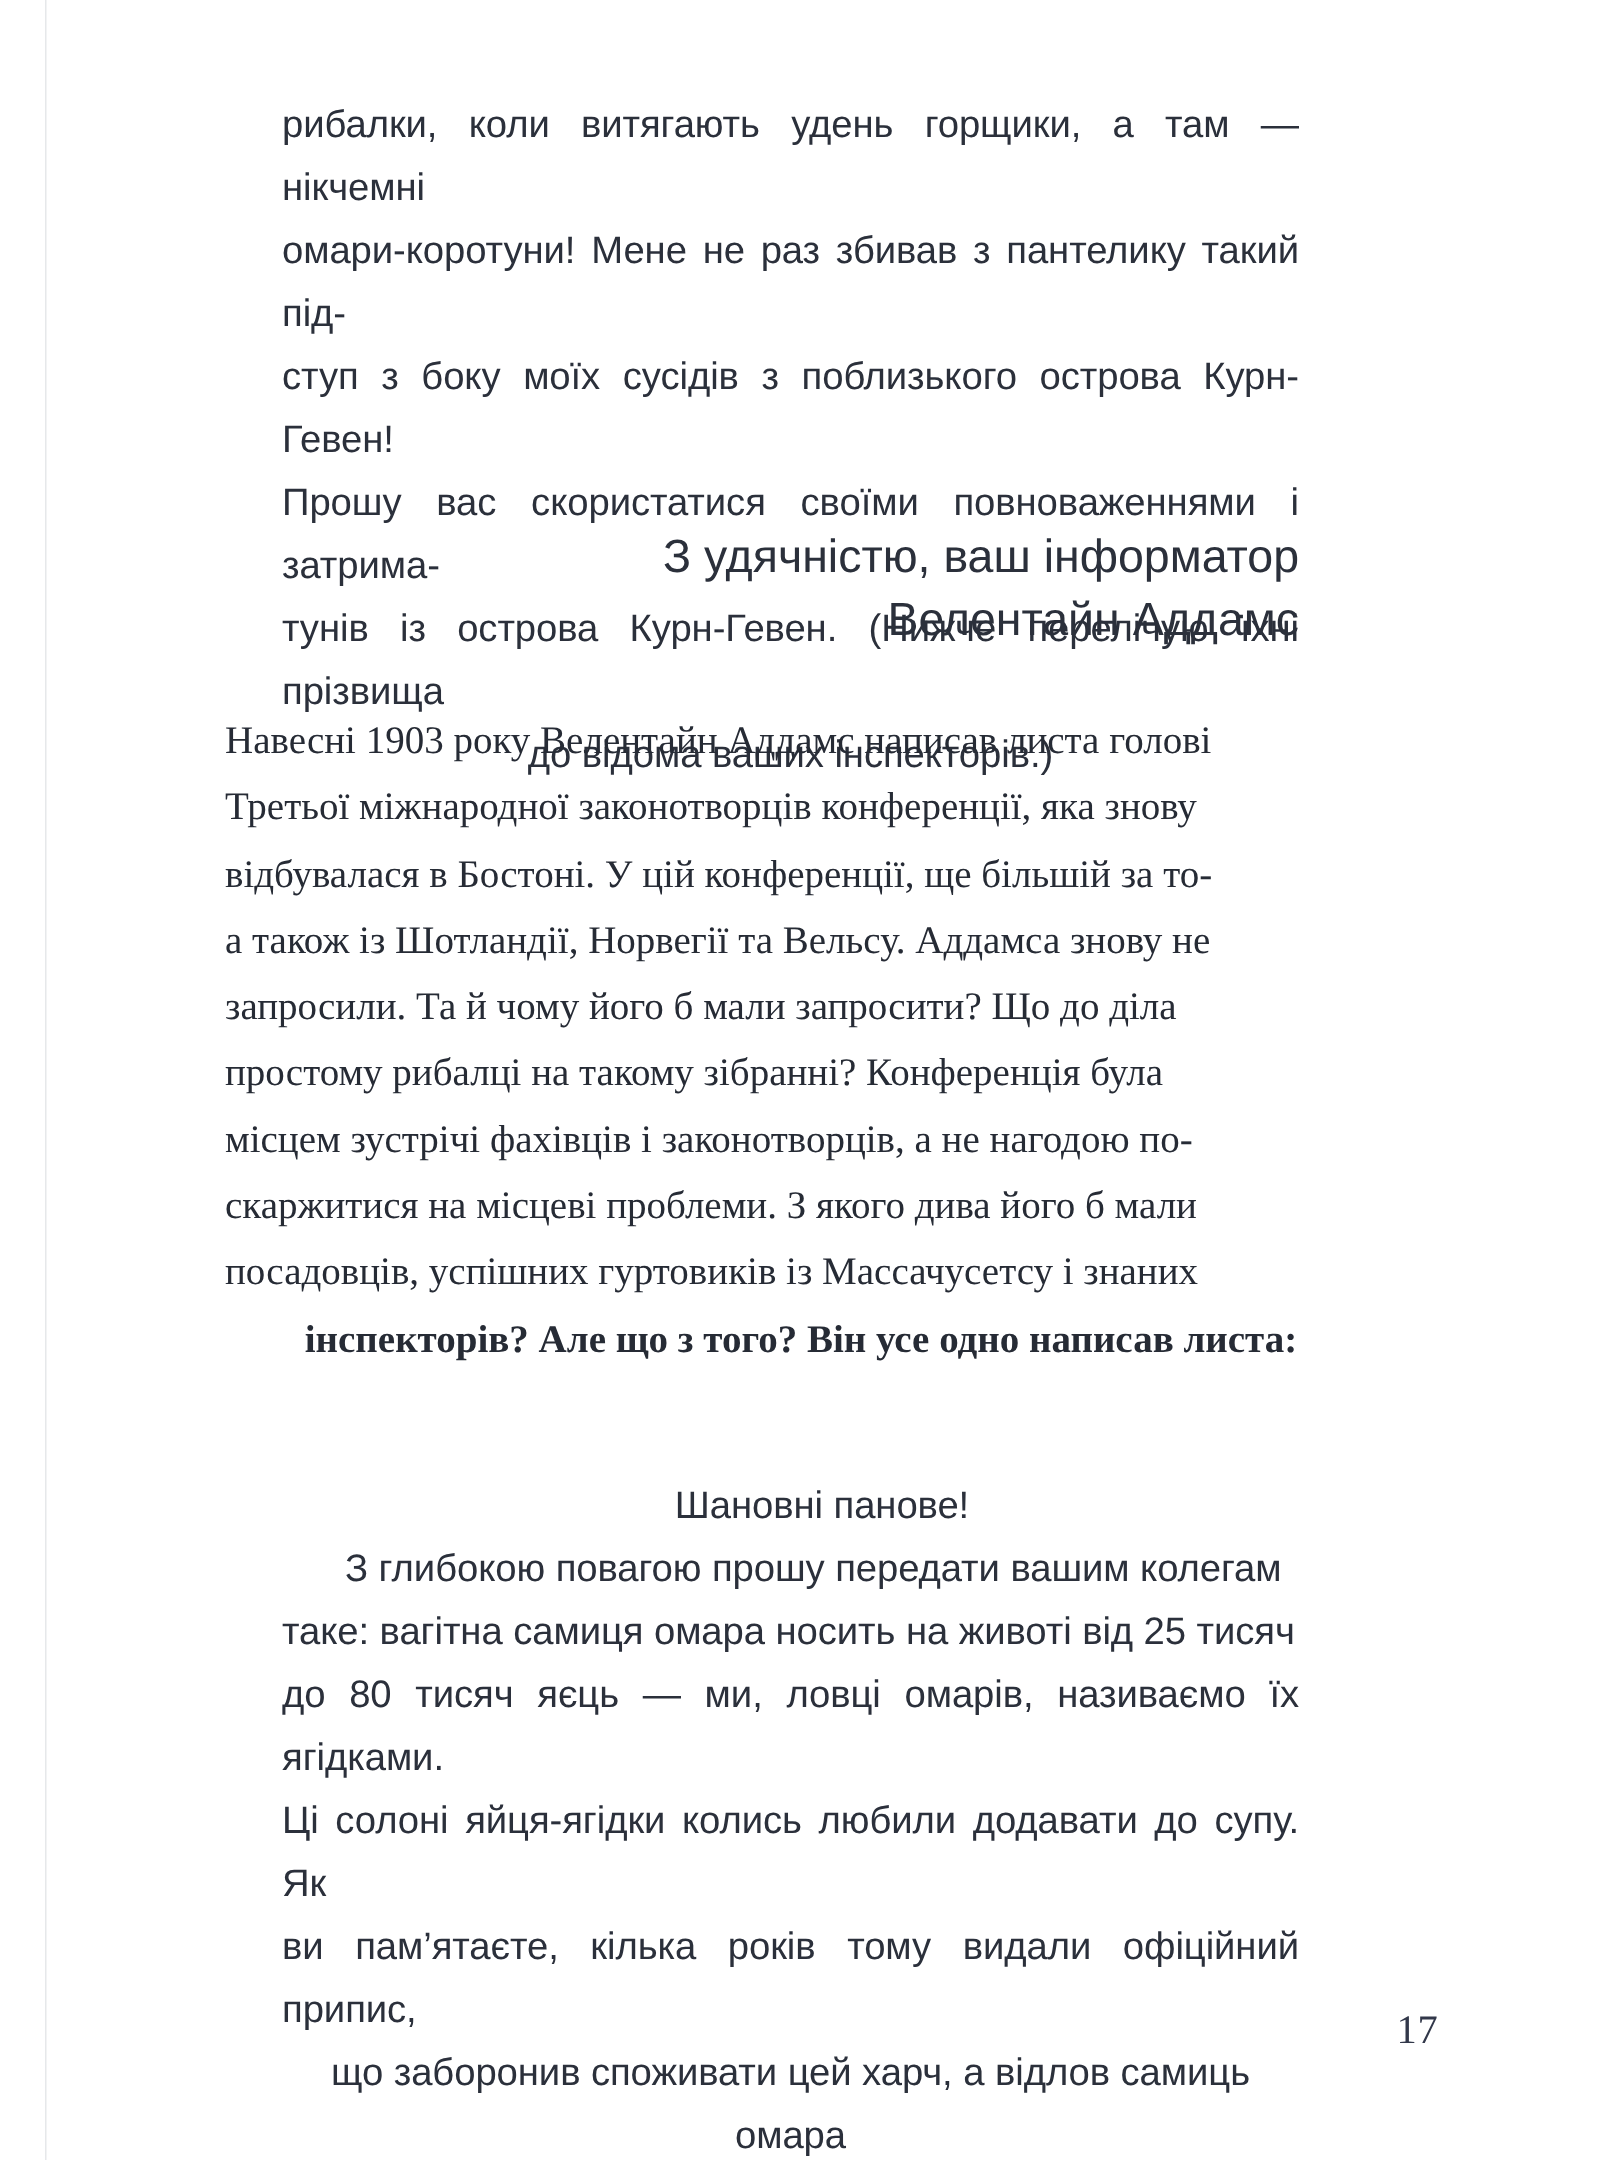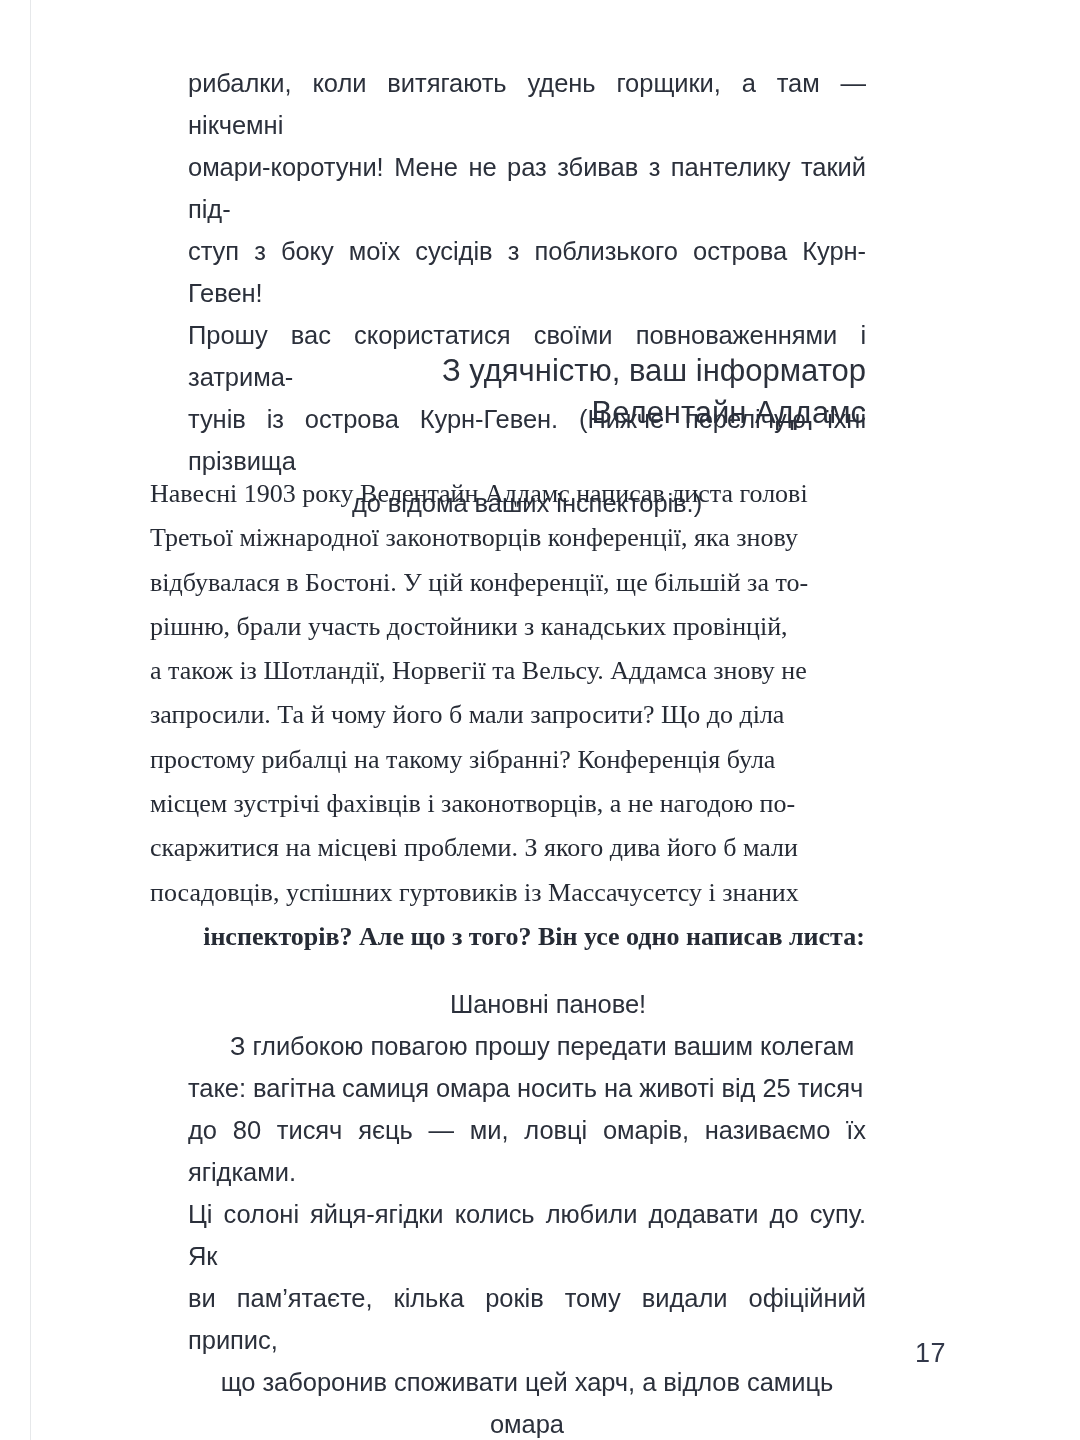--- a/index.html
+++ b/index.html
@@ -85,23 +85,23 @@
     line-height: 44.3px;
     text-align: justify;
     text-justify: inter-word;
   }
   .body-par p { margin: 0; }
   .body-par .last-line { text-align: center; font-weight: bold; }
 
   
   .folio {
     position: absolute;
-    right: 134px;
+    right: 121px;
     top: 1338px;
-    font-family: Liberation Sans, sans-serif;
+    font-family: Liberation Serif, serif;
     font-size: 27px;
     color: #32384a;
     letter-spacing: 0.5px;
   }
 </style>
 </head>
 <body>
 
 <div class="page">
 
@@ -118,21 +118,20 @@
 
   <div class="sign">
     <div>З удячністю, ваш інформатор</div>
     <div>Велентайн Аддамс</div>
   </div>
 
   <div class="body-par">
     <p>Навесні 1903 року Велентайн Аддамс написав листа голові</p>
     <p>Третьої міжнародної законотворців конференції, яка знову</p>
     <p>відбувалася в Бостоні. У цій конференції, ще більшій за то-</p>
-    <p>рішню, брали участь достойники з канадських провінцій,</p>
     <p>а також із Шотландії, Норвегії та Вельсу. Аддамса знову не</p>
     <p>запросили. Та й чому його б мали запросити? Що до діла</p>
     <p>простому рибалці на такому зібранні? Конференція була</p>
     <p>місцем зустрічі фахівців і законотворців, а не нагодою по-</p>
     <p>скаржитися на місцеві проблеми. З якого дива його б мали</p>
     <p>посадовців, успішних гуртовиків із Массачусетсу і знаних</p>
     <p class="last-line">інспекторів? Але що з того? Він усе одно написав листа:</p>
   </div>
 
   <div class="letter letter-bottom">

